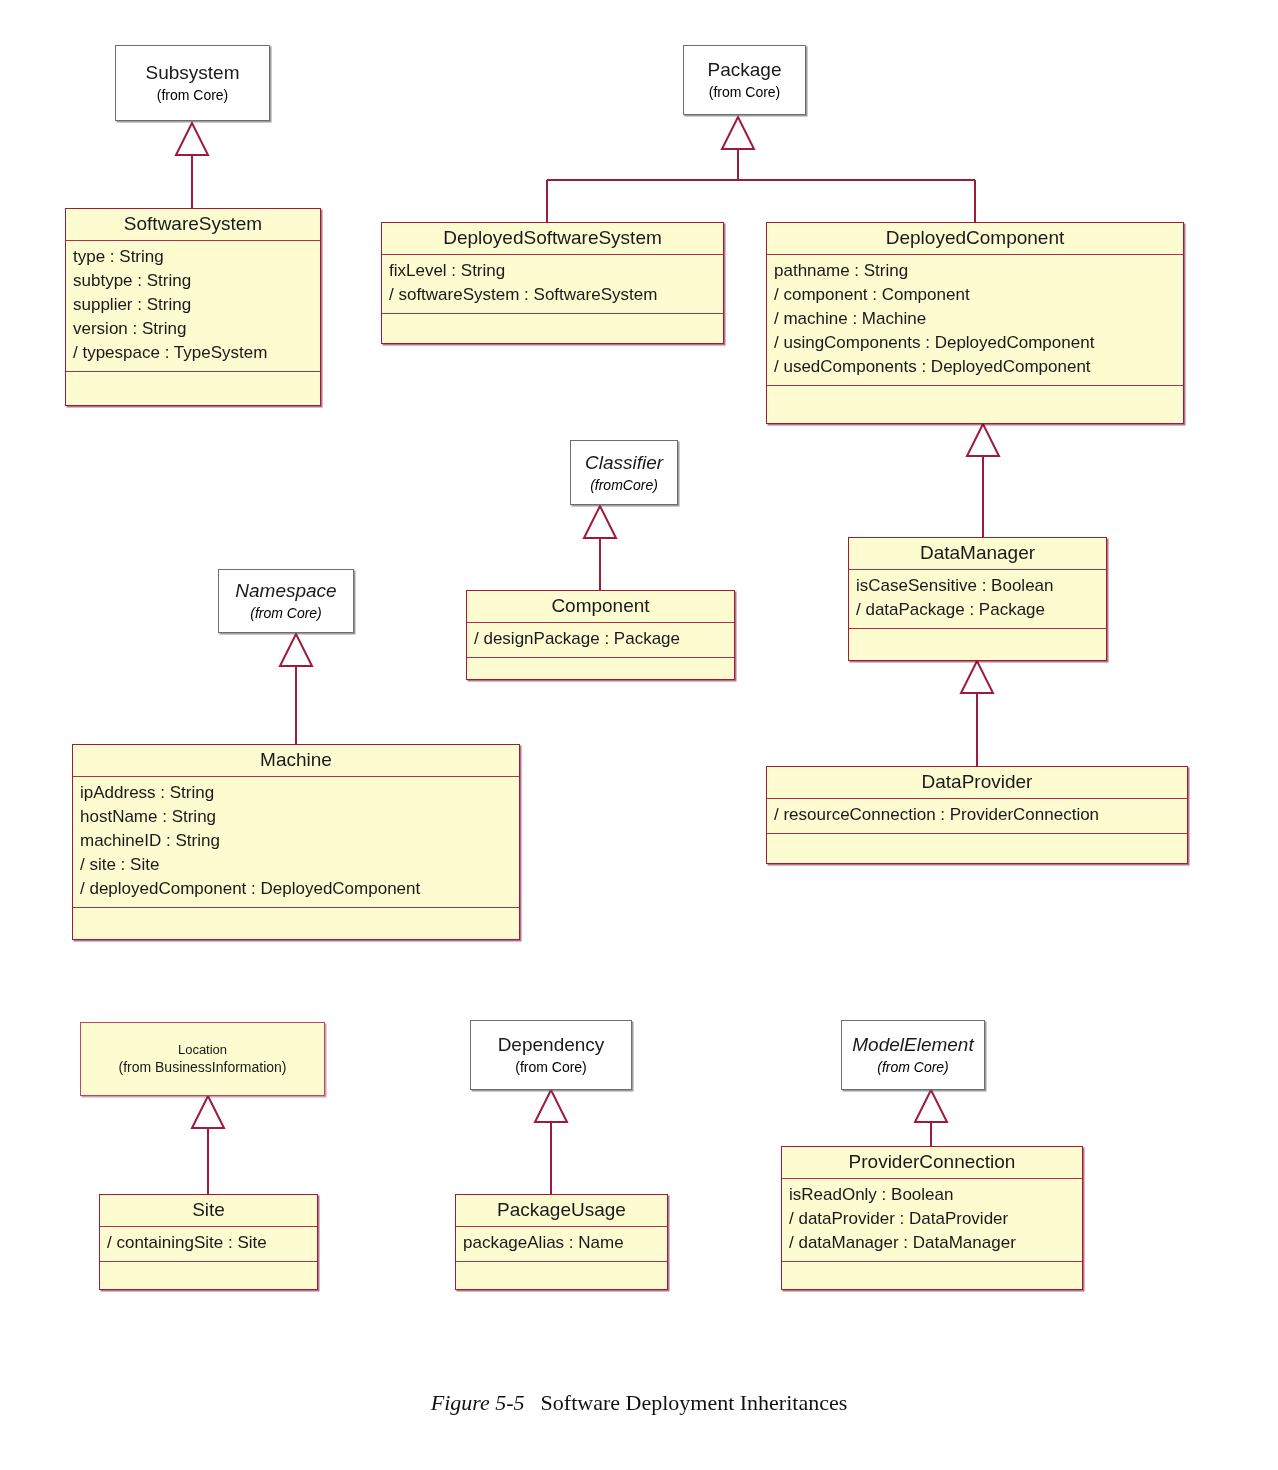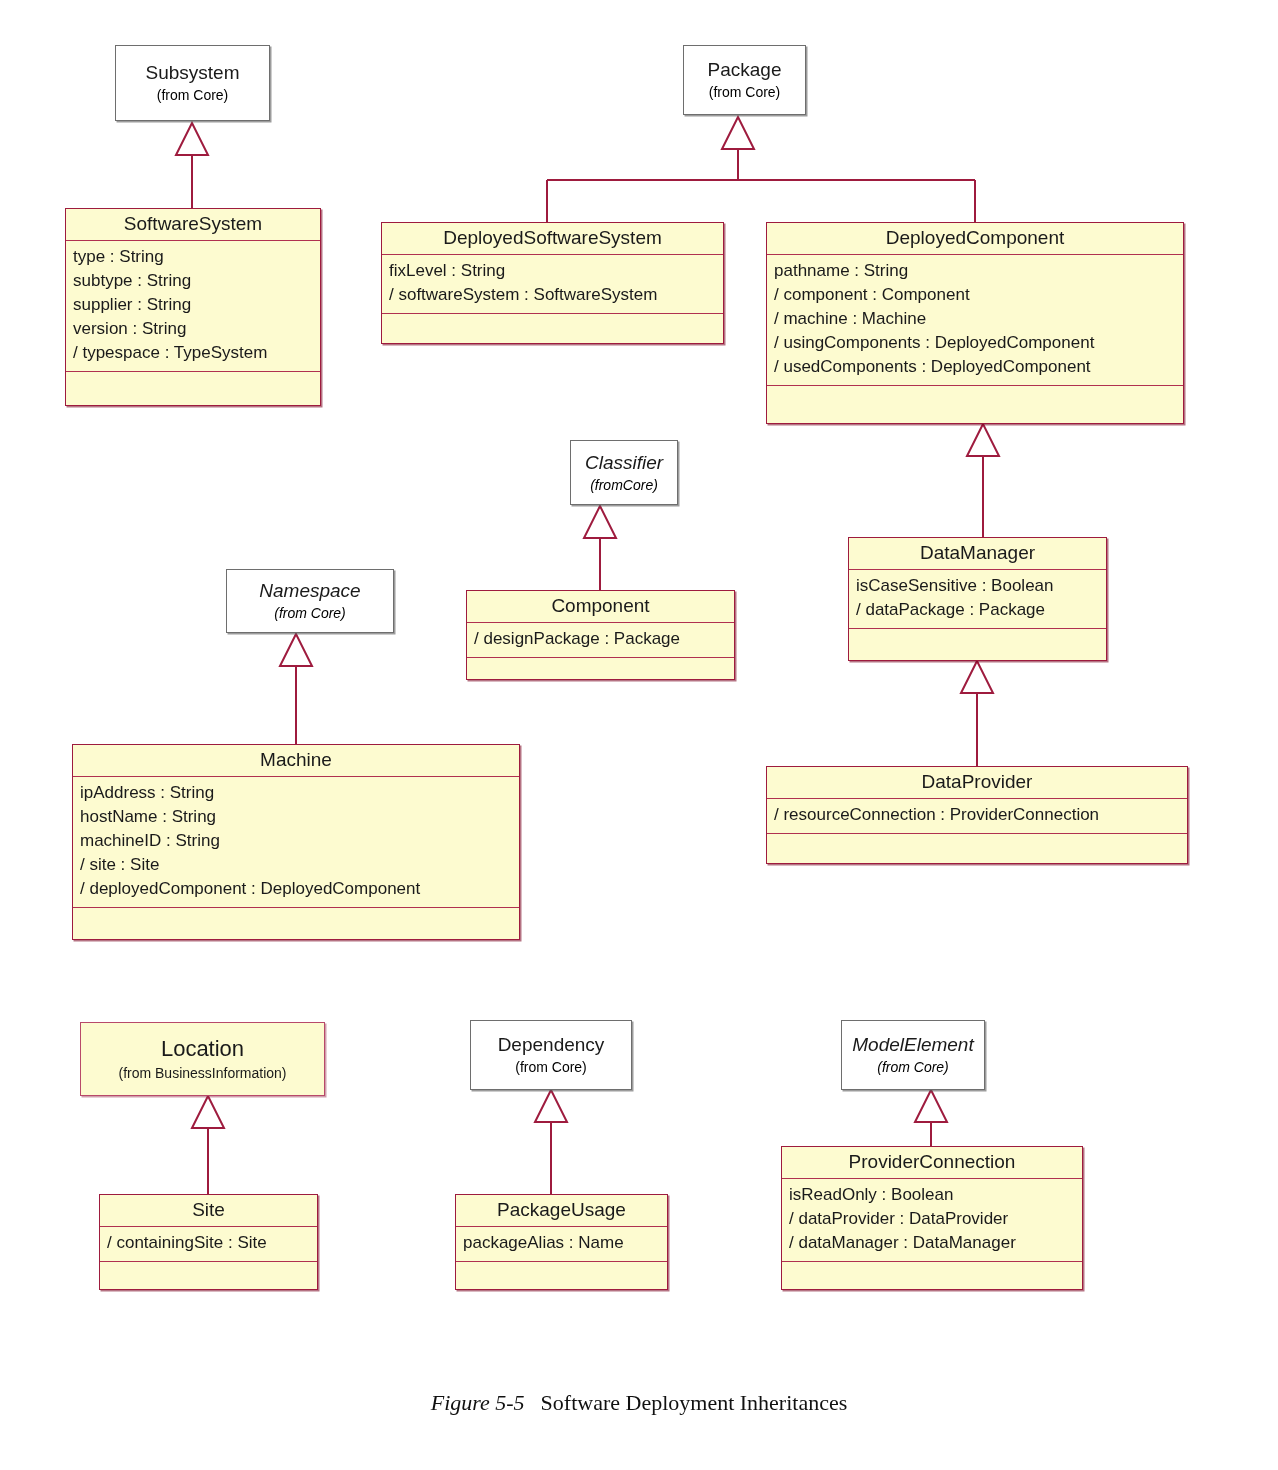--- a/index.html
+++ b/index.html
@@ -90,21 +90,21 @@
     box-sizing: border-box;
     background: #fdfbd0;
     border: 1.5px solid #b8496a;
     box-shadow: 1.5px 1.5px 0 0 rgba(150,40,70,0.45);
     display: flex;
     flex-direction: column;
     align-items: center;
     justify-content: center;
   }
   .uml-simple .s-name {
-    font-size: 22px;
+    font-size: 13px;
     color: #1a1a1a;
     line-height: 1.2;
     white-space: nowrap;
   }
   .uml-simple .s-sub {
     font-size: 14px;
     color: #1a1a1a;
     line-height: 1.2;
     white-space: nowrap;
     margin-top: 2px;
@@ -192,21 +192,21 @@
   <div class="uml-ref" style="left:683px; top:45px; width:123px; height:70px;">
     <div class="ref-name">Package</div>
     <div class="ref-sub">(from Core)</div>
   </div>
 
   <div class="uml-ref" style="left:570px; top:440px; width:108px; height:65px;">
     <div class="ref-name italic">Classifier</div>
     <div class="ref-sub italic">(fromCore)</div>
   </div>
 
-  <div class="uml-ref" style="left:218px; top:569px; width:168px; height:64px;margin-left:8px;">
+  <div class="uml-ref" style="left:218px; top:569px; width:136px; height:64px;">
     <div class="ref-name italic">Namespace</div>
     <div class="ref-sub italic">(from Core)</div>
   </div>
 
   <div class="uml-ref" style="left:470px; top:1020px; width:162px; height:70px;">
     <div class="ref-name">Dependency</div>
     <div class="ref-sub">(from Core)</div>
   </div>
 
   <div class="uml-ref" style="left:841px; top:1020px; width:144px; height:70px;">

